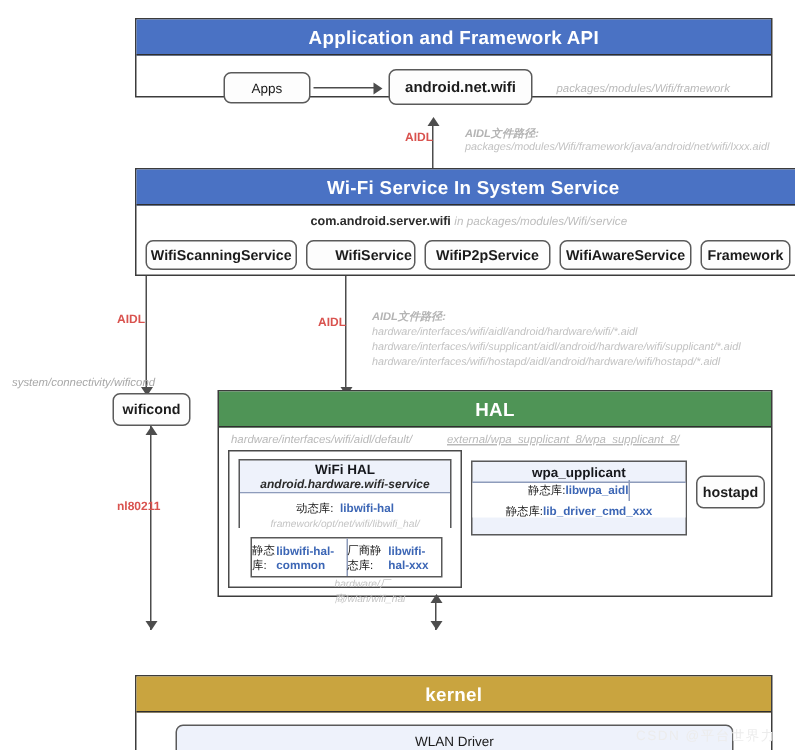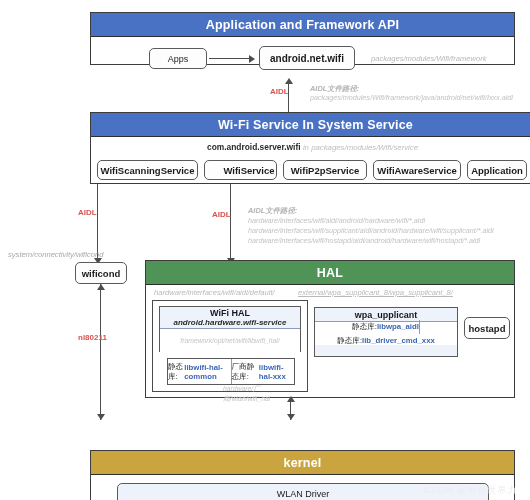--- a/index.html
+++ b/index.html
@@ -207,21 +207,21 @@
     <div class="panel-body" style="height:46px;">
       <div class="svc-caption" style="left:116px; top:5px;">
         <b>com.android.server.wifi</b>
         <i>in packages/modules/Wifi/service</i>
       </div>
 
       <div class="box" style="left:6px; top:23px; width:101px; height:20px;">WifiScanningService</div>
       <div class="box" style="left:113px; top:23px; width:73px; height:20px;padding-left:17px;">WifiService</div>
       <div class="box" style="left:192px; top:23px; width:84px; height:20px;">WifiP2pService</div>
       <div class="box" style="left:282px; top:23px; width:88px; height:20px;">WifiAwareService</div>
-      <div class="box" style="left:376px; top:23px; width:60px; height:20px;">Application</div>
+      <div class="box" style="left:376px; top:23px; width:60px; height:20px;">Framework</div>
     </div>
   </div>
 
   <div class="vline" style="left:97px; top:184px; height:76px;"></div>
   <div class="arrow-down" style="left:94px; top:258px;"></div>
   <div class="redlabel" style="left:78px; top:208px;">AIDL</div>
 
   <div class="vline" style="left:230px; top:184px; height:76px;"></div>
   <div class="arrow-down" style="left:227px; top:258px;"></div>
   <div class="redlabel" style="left:212px; top:210px;">AIDL</div>
@@ -246,20 +246,24 @@
       <div class="path" style="left:8px; top:3px;">hardware/interfaces/wifi/aidl/default/</div>
       <div class="path" style="left:152px; top:3px;text-decoration:underline;">external/wpa_supplicant_8/wpa_supplicant_8/</div>
 
       <div class="group" style="left:6px; top:15px; width:156px; height:92px;">
         <div class="stacked" style="left:6px; top:5px; width:142px; height:46px;">
           <div class="row" style="height:22px;">
             <span class="t-bold">WiFi HAL</span>
             <span class="t-ital">android.hardware.wifi-service</span>
           </div>
           <div class="row" style="height:23px; background:#ffffff;">
+            <span>
+              <span class="t-small">动态库:</span>
+              <span class="t-link">libwifi-hal</span>
+            </span>
             <span class="t-path">framework/opt/net/wifi/libwifi_hal/</span>
           </div>
         </div>
 
         <div class="stacked splitrow" style="left:14px; top:57px; width:128px; height:27px; background:#ffffff;">
           <div>
             <span class="t-small">静态库:</span>
             <span class="t-link">libwifi-hal-common</span>
           </div>
           <div>

